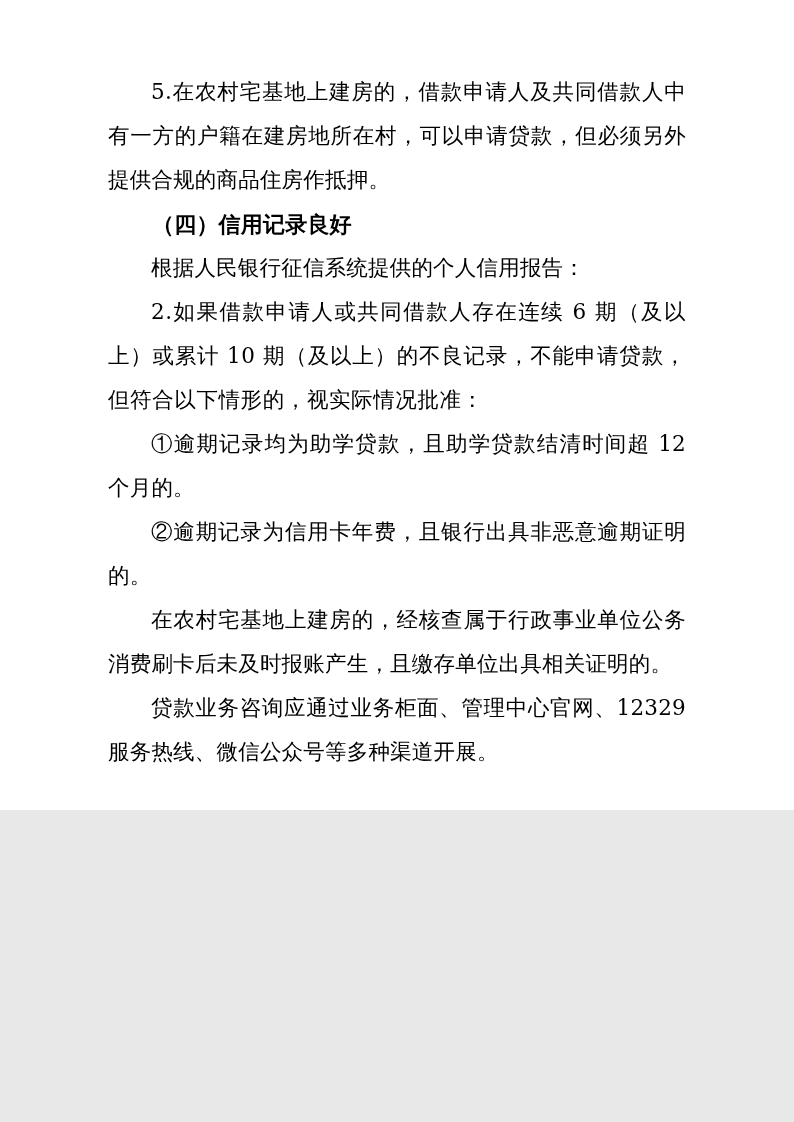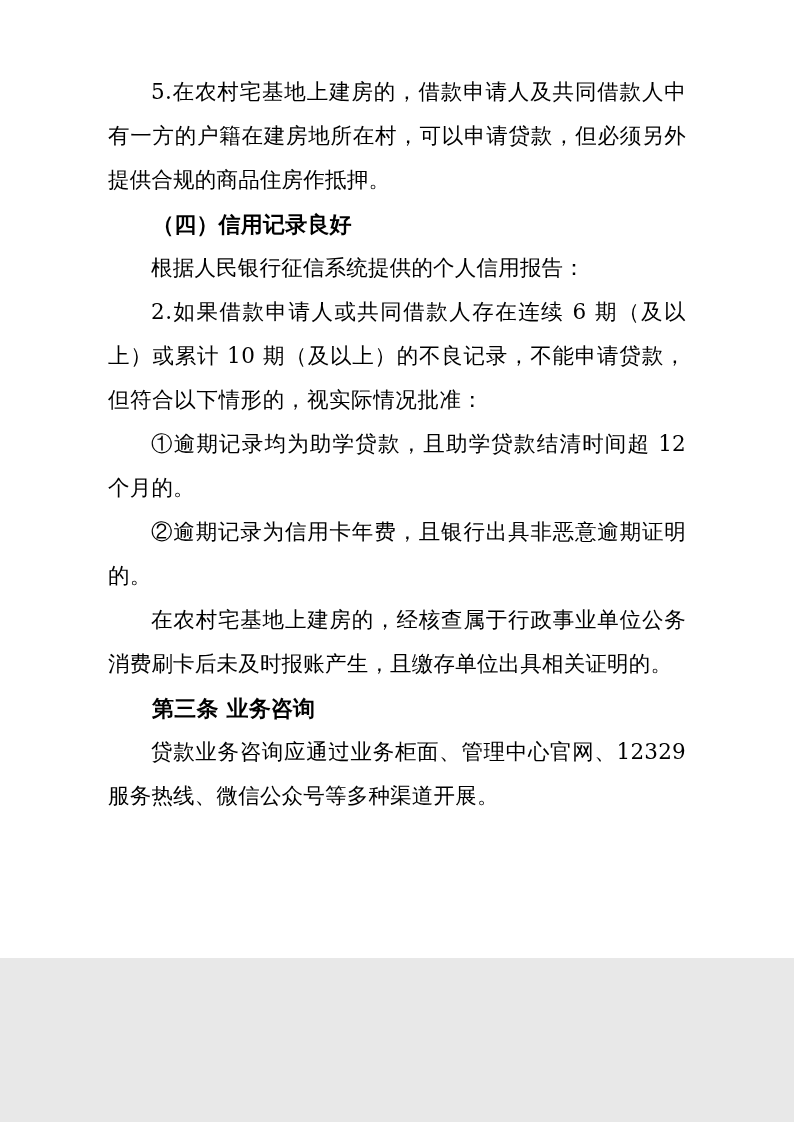--- a/index.html
+++ b/index.html
@@ -2,21 +2,21 @@
 <html><head>
 <meta charset="utf-8">
 <style>
   html, body {
     margin: 0;
     padding: 0;
     background: #e8e8e8;
   }
   .page {
     width: 794px;
-    height: 958px;
+    height: 810px;
     background: #ffffff;
     position: relative;
     margin: 0 auto;
     box-sizing: border-box;
     overflow: hidden;
     font-family: "DejaVu Serif", "Liberation Serif", serif;
     color: #000000;
   }
   .content {
     position: absolute;
@@ -72,20 +72,19 @@
 
     <p class="indent spaced">2.如果借款申请人或共同借款人存在连续 6 期（及以上）或累计 10 期（及以上）的不良记录，不能申请贷款，但符合以下情形的，视实际情况批准：</p>
 
     <p class="indent">①逾期记录均为助学贷款，且助学贷款结清时间超 12 个月的。</p>
 
     <p class="indent">②逾期记录为信用卡年费，且银行出具非恶意逾期证明的。</p>
 
     <p class="indent">在农村宅基地上建房的，经核查属于行政事业单位公务消费刷卡后未及时报账产生，且缴存单位出具相关证明的。</p>
 
 
-    <p class="heading">第三条  业务咨询</p>
 
     <p class="indent">贷款业务咨询应通过业务柜面、管理中心官网、12329服务热线、微信公众号等多种渠道开展。</p>
 
   </div>
 
   <div class="footer">4 / 64</div>
 </div>
 
 </body></html>

